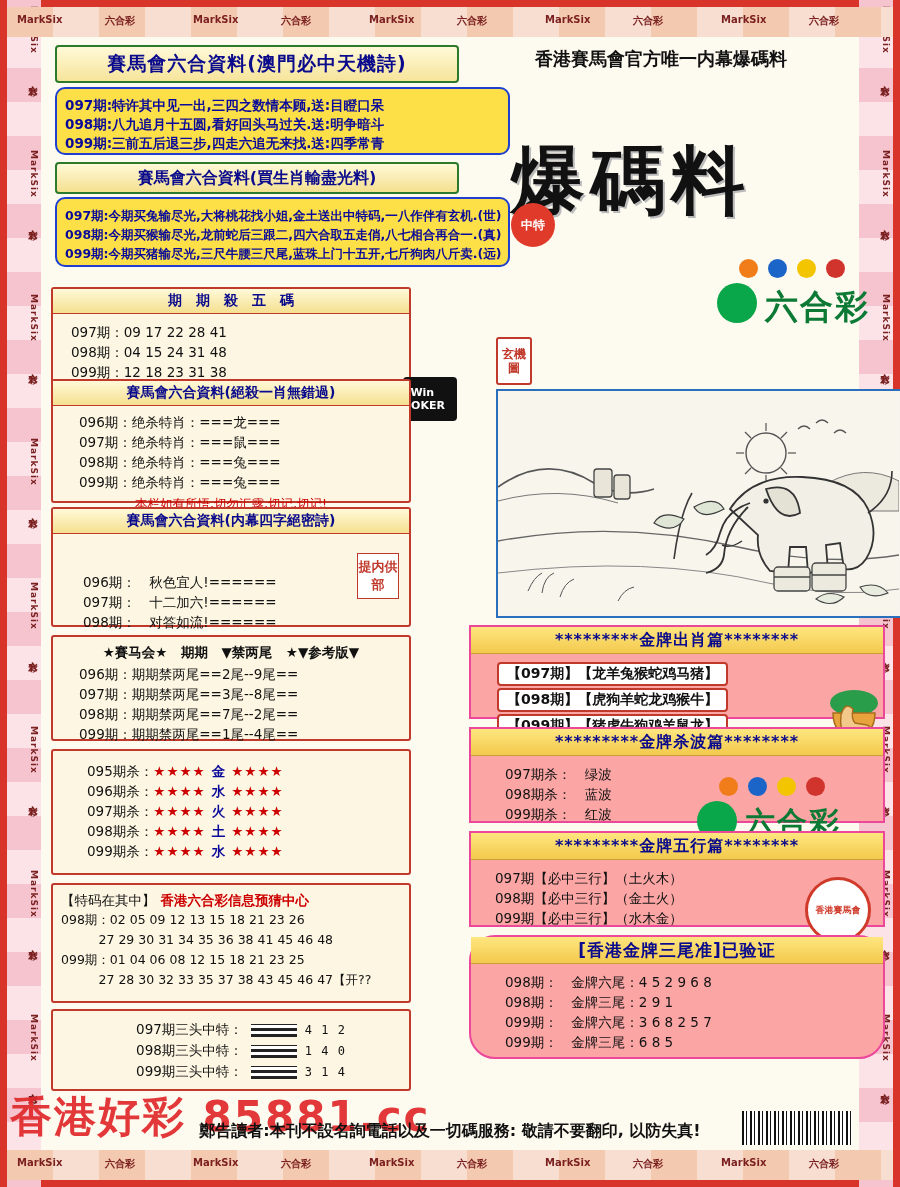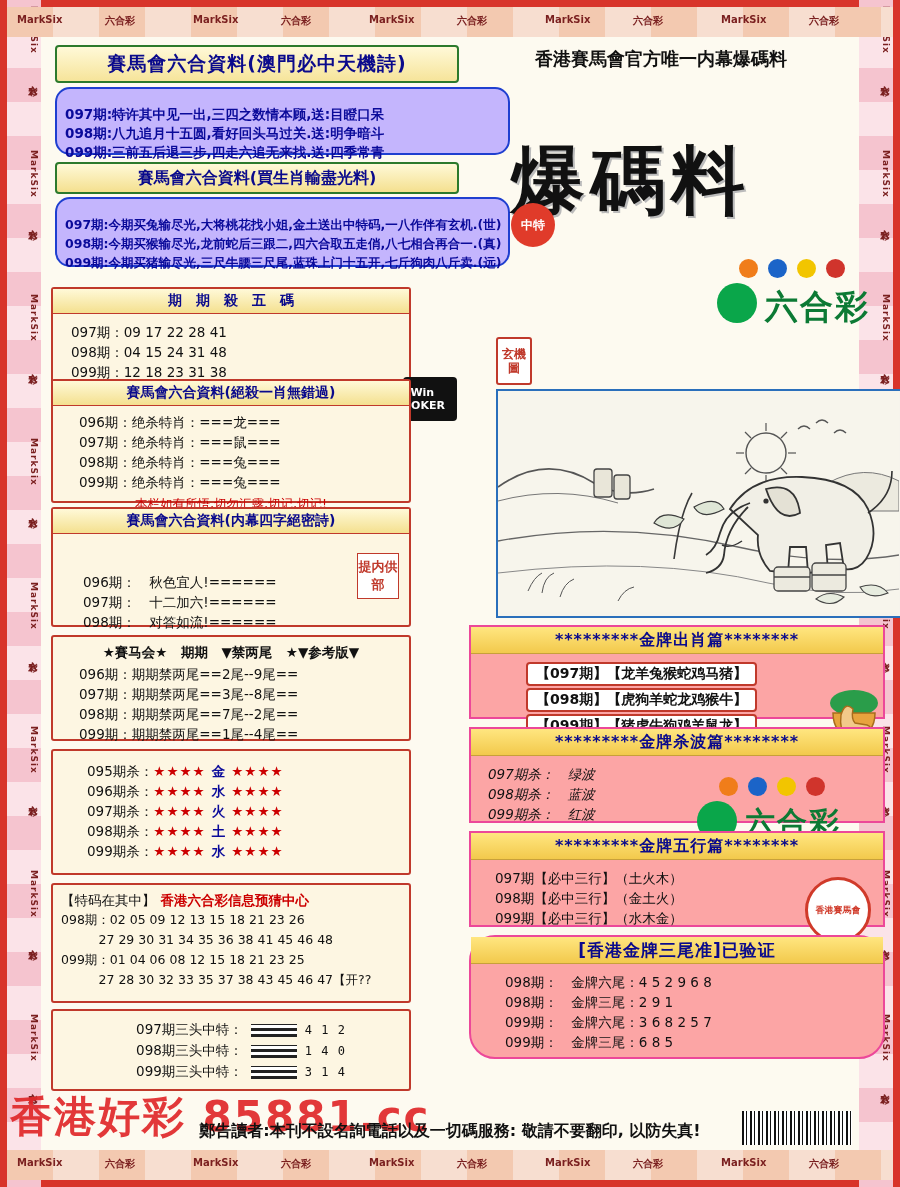--- a/index.html
+++ b/index.html
@@ -55,22 +55,22 @@
     border:2px solid #2c7a2c;border-radius:4px;
     display:flex;align-items:center;justify-content:center;
   }
   .hdr span{font-size:19px;font-weight:bold;color:#0a0a8c;letter-spacing:1px;}
   .hdr-right{
     position:absolute;left:430px;top:10px;width:380px;
     text-align:center;font-size:18px;font-weight:bold;color:#111;
   }
   
   .bluebox{
-    position:absolute;border:2px solid #1f3fd0;background:#c4b5fd;border-radius:15px;
-    padding:16px 8px;box-sizing:border-box;
+    position:absolute;border:2px solid #1f3fd0;background:#fde047;border-radius:10px;
+    padding:7px 8px;box-sizing:border-box;
   }
   .bluebox .ln{font-size:13.5px;color:#0a0a9a;line-height:19px;white-space:nowrap;font-weight:bold;}
   .greenhdr{
     position:absolute;height:28px;
     background:linear-gradient(#fff9d8,#f4e08f);
     border:2px solid #2c7a2c;border-radius:4px;
     display:flex;align-items:center;justify-content:center;
   }
   .greenhdr span{font-size:16px;font-weight:bold;color:#0a0a8c;}
   
@@ -403,37 +403,37 @@
           <path d="M30 200 q6 -14 14 -18"></path>
             <path d="M44 202 q2 -16 12 -20"></path>
           <path d="M62 206 q4 -14 14 -18"></path>
             <path d="M120 210 q6 -12 16 -14"></path>
         </g>
       </svg>
     </div>
 
     <div class="ybox" style="left:428px;top:588px;width:416px;height:94px;">
       <div class="ytitle">*********金牌出肖篇********</div>
-      <div style="padding:6px 0 0 26px;margin-left:29px;">
+      <div style="padding:6px 0 0 26px;">
         <div style="margin:2px 0;"><span class="pill">【097期】【龙羊兔猴蛇鸡马猪】</span></div>
         <div style="margin:2px 0;"><span class="pill">【098期】【虎狗羊蛇龙鸡猴牛】</span></div>
         <div style="margin:2px 0;"><span class="pill">【099期】【猪虎牛狗鸡羊鼠龙】</span></div>
       </div>
     </div>
     <div class="handicon">
       <svg width="70" height="60" viewBox="0 0 70 60">
         <ellipse cx="35" cy="18" rx="24" ry="13" fill="#2a9d4a"></ellipse>
         <path d="M14 28 q0 22 21 24 q21 -2 21 -24 z" fill="#e8a33d" stroke="#a86c1c" stroke-width="1.5"></path>
         <path d="M22 30 q4 -14 12 -6 q-2 10 2 14 l12 2 q6 2 2 8 l-22 4 q-8 -6 -6 -22Z" fill="#f2c98a" stroke="#a86c1c" stroke-width="1.4"></path>
       </svg>
     </div>
 
     <div class="ybox" style="left:428px;top:690px;width:416px;height:96px;">
       <div class="ytitle">*********金牌杀波篇********</div>
-      <div style="padding:8px 0 0 17px;font-style:italic;">
+      <div style="padding:8px 0 0 34px;">
         <div class="rowtxt">097期杀：　绿波</div>
         <div class="rowtxt">098期杀：　蓝波</div>
         <div class="rowtxt">099期杀：　红波</div>
       </div>
     </div>
     <div class="lotto" style="left:656px;top:740px;">
       <div class="balls">
         <span class="b" style="background:#f07d1a"></span>
         <span class="b" style="background:#1b64c8"></span>
         <span class="b" style="background:#f2c500"></span>

